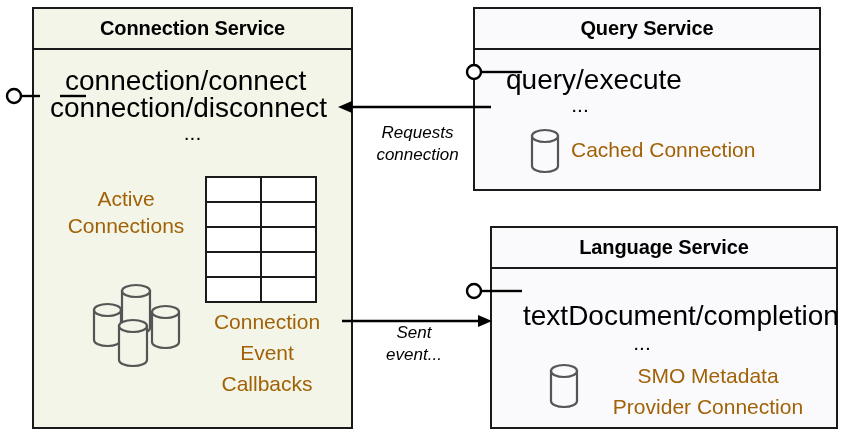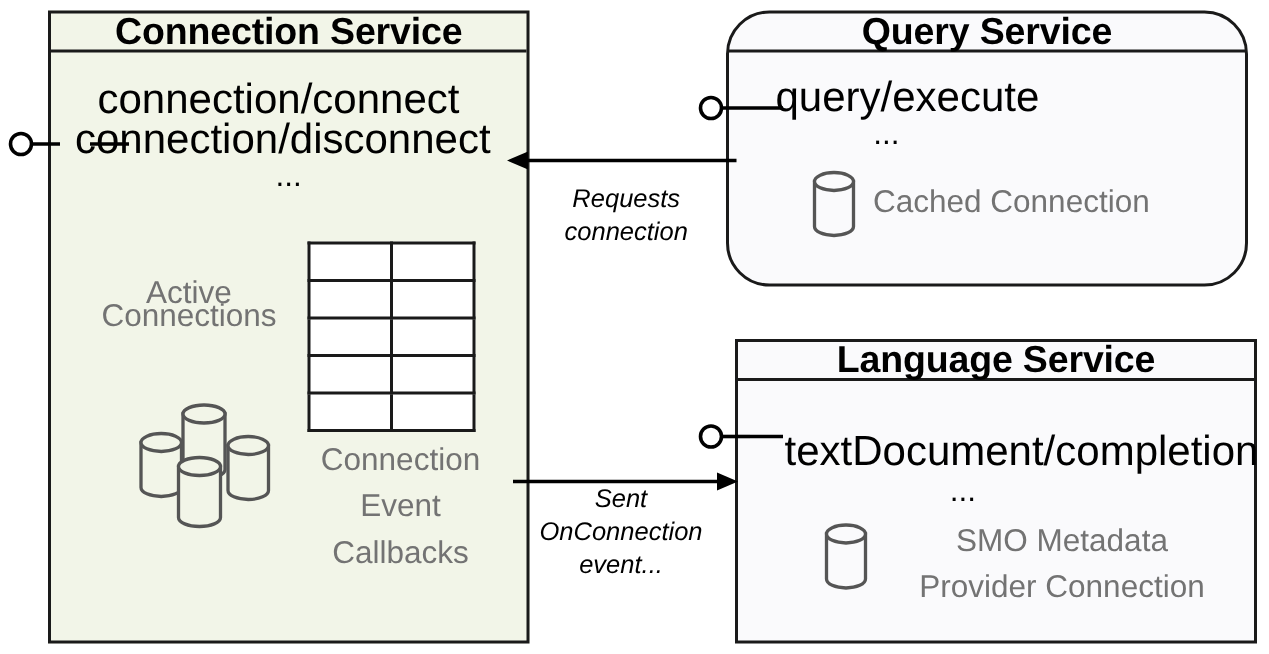--- a/index.html
+++ b/index.html
@@ -18,49 +18,48 @@
 
   
   .component {
     position: absolute;
     box-sizing: border-box;
     border: 2px solid #1a1a1a;
   }
   .component-title {
     box-sizing: border-box;
     width: 100%;
-    height: 26px;
+    height: 41px;
     border-bottom: 2px solid #1a1a1a;
     display: flex;
     align-items: center;
     justify-content: center;
     font-weight: bold;
-    font-size: 25px;
+    font-size: 20px;
     color: #000000;
     letter-spacing: -0.1px;
   }
   .component-body {
     position: relative;
     width: 100%;
   }
 
   #connection-service {
     left: 32px;
     top: 7px;
     width: 321px;
     height: 422px;
     background: #f2f5e8;
   }
   #query-service {
-    left: 484px;
+    left: 473px;
     top: 7px;
     width: 348px;
     height: 184px;
     background: #fafafc;
-    border-radius: 29px;
   }
   #language-service {
     left: 490px;
     top: 226px;
     width: 348px;
     height: 203px;
     background: #fafafc;
   }
 
   
@@ -74,21 +73,21 @@
   .ellipsis-line {
     position: absolute;
     font-size: 21px;
     color: #000000;
     text-align: center;
     line-height: 22px;
   }
   .label-block {
     position: absolute;
     font-size: 21px;
-    color: #737373;
+    color: #a16207;
     text-align: center;
     line-height: 27px;
   }
 
   
   .lollipop {
     position: absolute;
   }
 
   
@@ -129,21 +128,21 @@
   <div class="component" id="connection-service">
     <div class="component-title">Connection Service</div>
     <div class="component-body">
 
       <div class="iface-line" style="left:31px; top:17px;">connection/connect</div>
 
       <div class="iface-line" style="left:16px; top:44px;">connection/disconnect</div>
 
       <div class="ellipsis-line" style="left:0; top:72px; width:317px;">...</div>
 
-      <div class="label-block" style="left:12px; top:135px; width:160px;margin-top:12px;">Active</div>
+      <div class="label-block" style="left:12px; top:135px; width:160px;">Active</div>
       <div class="label-block" style="left:2px; top:162px; width:180px;">Connections</div>
 
       <svg class="icon-svg" style="left:52px; top:228px;" width="110" height="90" viewBox="0 0 110 90">
         <g fill="#f2f5e8" stroke="#555555" stroke-width="2.2">
 
           <path d="M36,13 L36,50 A14,6 0 0 0 64,50 L64,13 Z"></path>
           <ellipse cx="50" cy="13" rx="14" ry="6"></ellipse>
 
           <path d="M8,32 L8,62 A13.5,6 0 0 0 35,62 L35,32 Z"></path>
           <ellipse cx="21.5" cy="32" rx="13.5" ry="6"></ellipse>
@@ -261,17 +260,16 @@
     <div>Requests</div>
     <div>connection</div>
   </div>
 
   <svg class="arrow-svg" style="left:336px; top:306px;" width="160" height="30" viewBox="0 0 160 30">
     <line x1="6" y1="15" x2="146" y2="15" stroke="#000000" stroke-width="2.4"></line>
     <polygon points="156,15 142,9 142,21" fill="#000000"></polygon>
   </svg>
   <div class="arrow-label" style="left:340px; top:322px; width:148px;">
     <div>Sent</div>
-    <div>OnConnection</div>
     <div>event...</div>
   </div>
 
 </div>
 
 </body></html>

